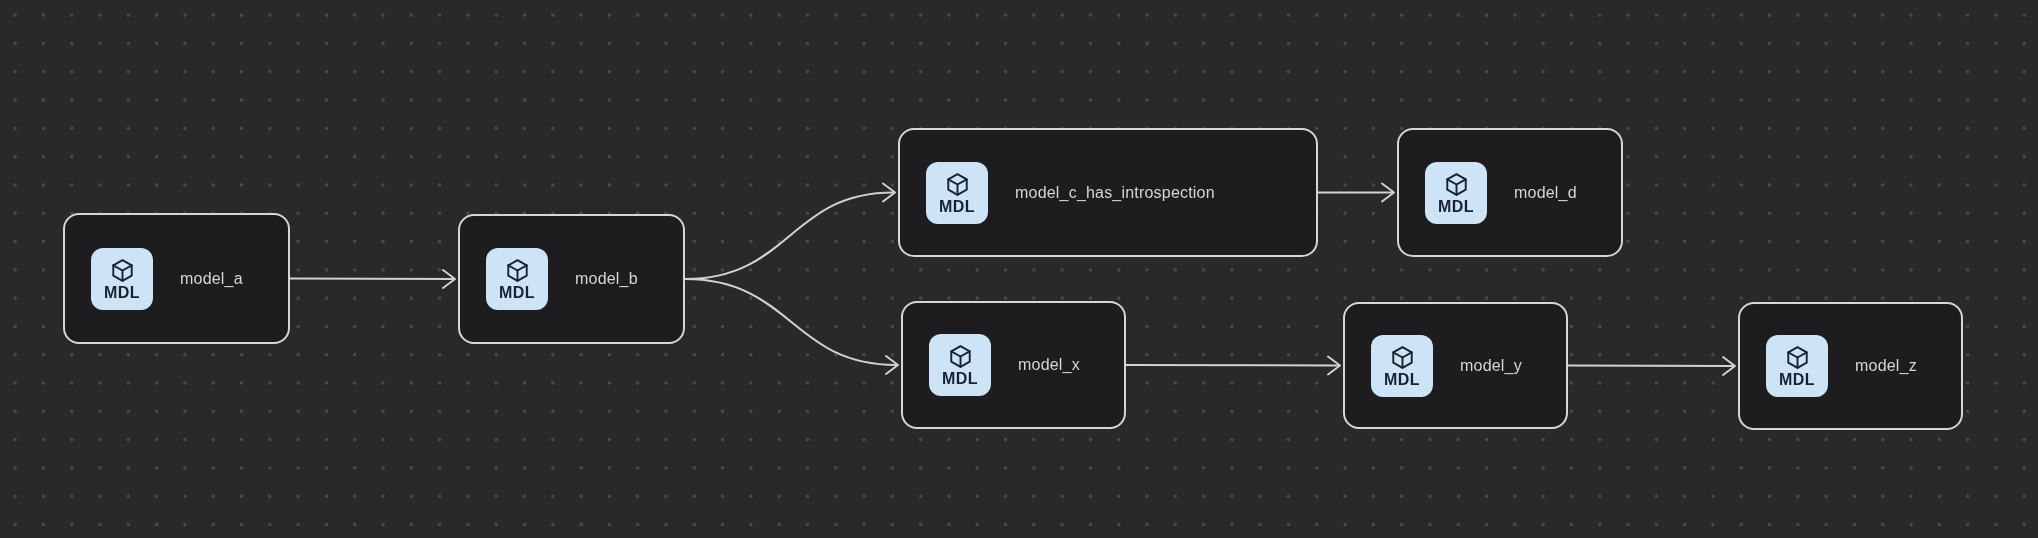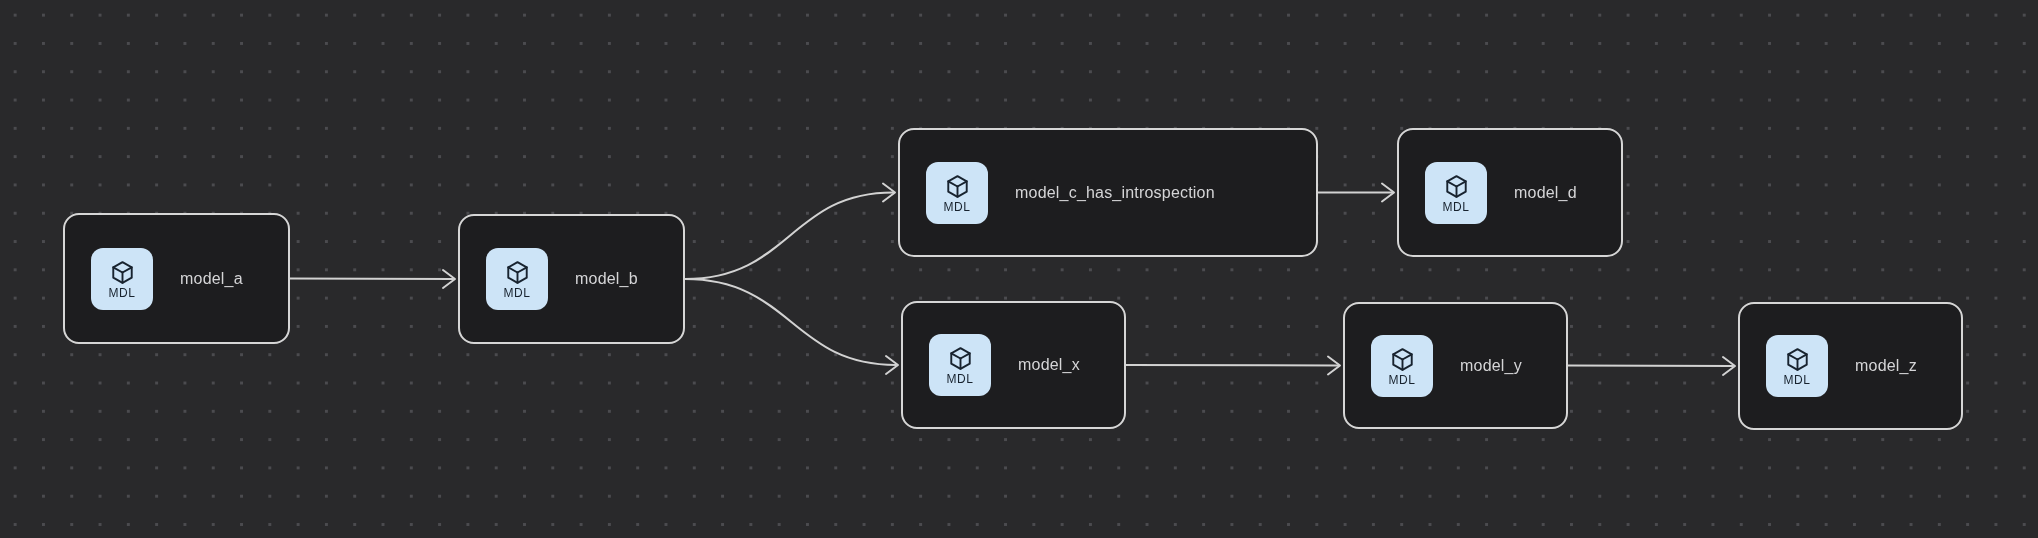--- a/index.html
+++ b/index.html
@@ -59,22 +59,22 @@
   .badge svg {
     width: 27px;
     height: 27px;
     stroke: var(--badge-fg, #18232f);
     fill: none;
     stroke-width: 1.7;
     stroke-linecap: round;
     stroke-linejoin: round;
   }
   .badge-label {
-    font-size: 12px;
-    font-weight: 400;
+    font-size: 16px;
+    font-weight: 700;
     letter-spacing: 0.5px;
     line-height: 1;
   }
   .node-label {
     font-size: 16px;
     font-weight: 400;
     color: var(--label, #d5d5d7);
     white-space: nowrap;
     letter-spacing: 0.2px;
   }

